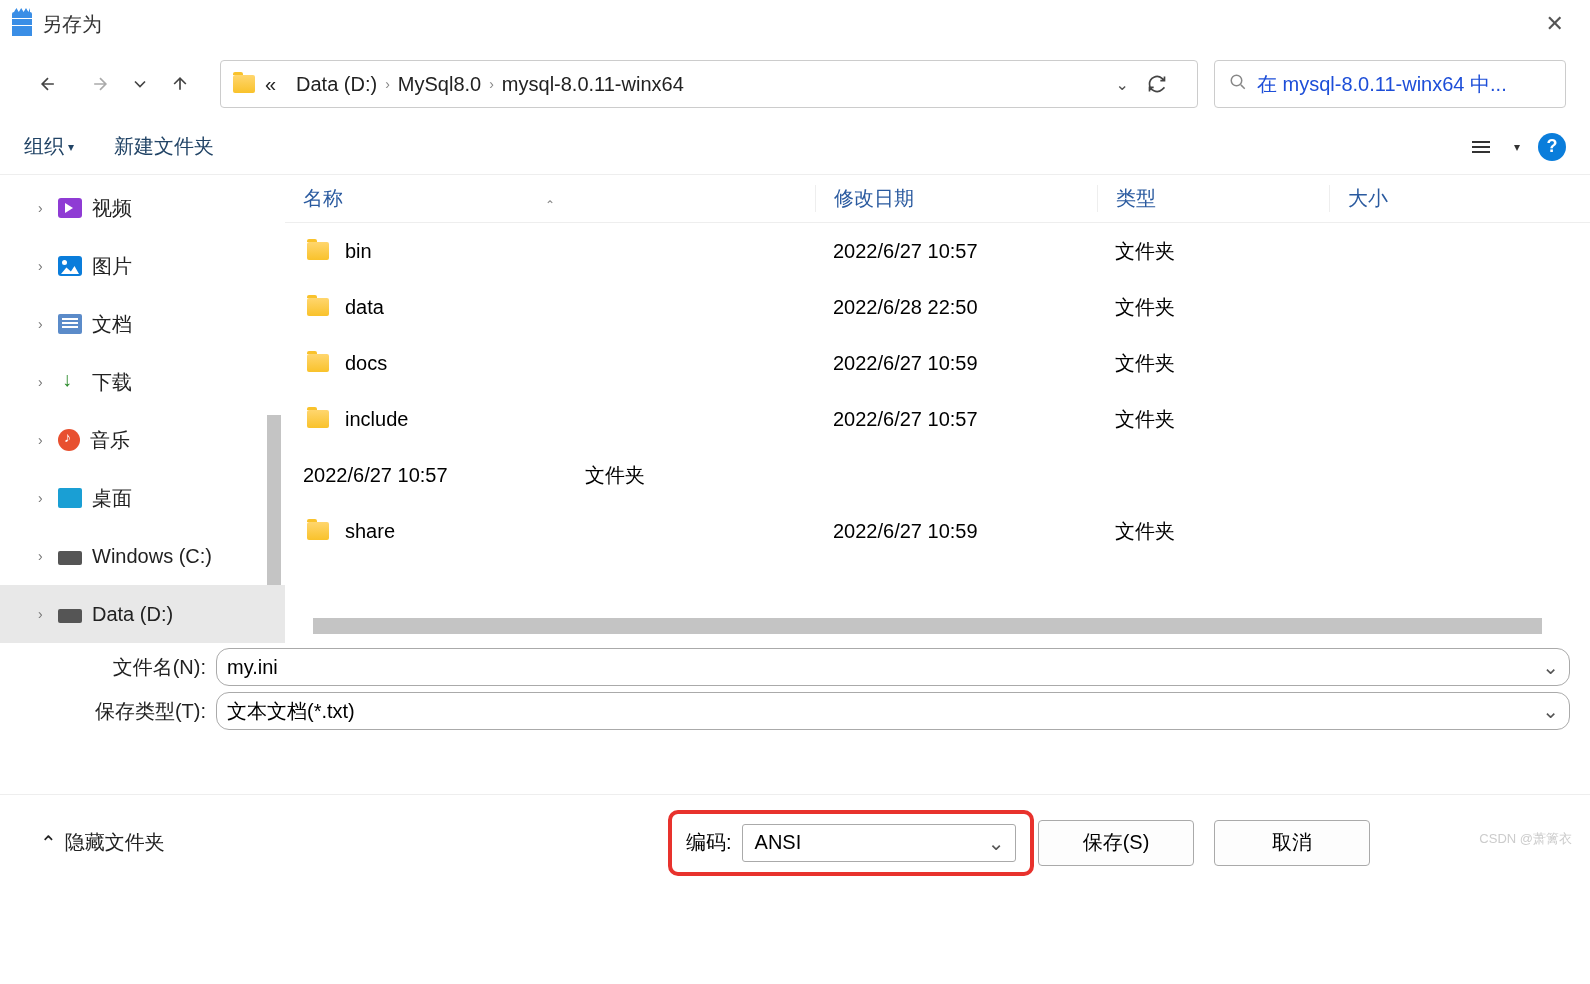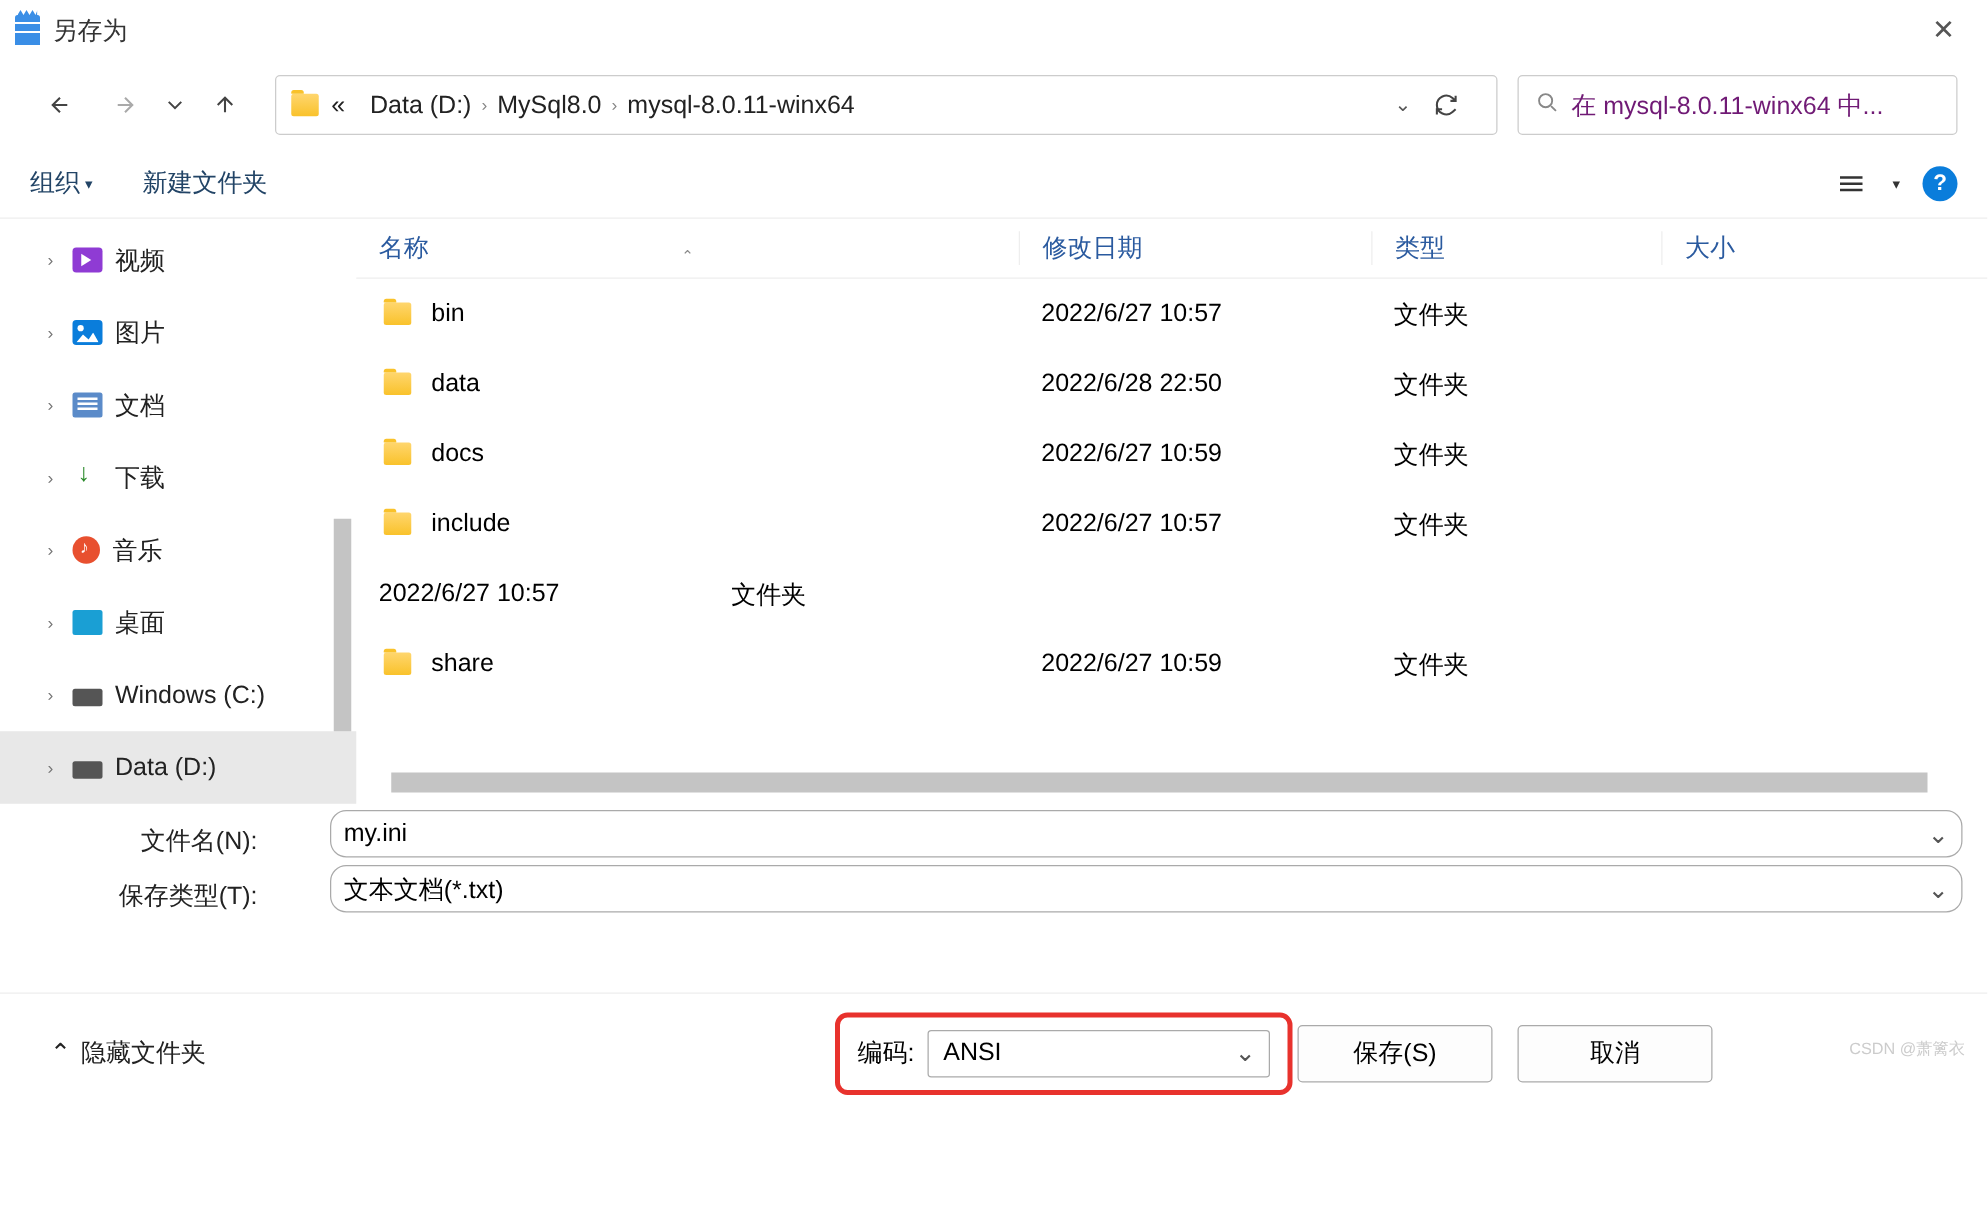--- a/index.html
+++ b/index.html
@@ -17,21 +17,21 @@
 .nav-arrow svg { width: 20px; height: 20px; }
 .breadcrumb { flex: 1; height: 48px; border: 1px solid #ccc; border-radius: 4px; display: flex; align-items: center; padding: 0 12px; margin: 0 12px; }
 .folder-ico { width: 22px; height: 18px; background: linear-gradient(#ffd66e, #f9c22b); border-radius: 2px; margin-right: 10px; position:relative;}
 .folder-ico::before{content:"";position:absolute;top:-3px;left:0;width:10px;height:3px;background:#f9c22b;border-radius:2px 2px 0 0;}
 .crumb-sep { color: #888; margin: 0 8px; font-size: 14px; }
 .crumb-part { font-size: 20px; color: #222; }
 .crumb-chevron { margin-left: auto; color: #555; padding: 0 8px; }
 .refresh-btn { width: 40px; height: 40px; display:flex; align-items:center; justify-content:center; color:#444; margin-right:8px;}
 .search-box { width: 352px; height: 48px; border: 1px solid #ccc; border-radius: 4px; display: flex; align-items: center; padding: 0 14px; }
 .search-ico { color: #888; margin-right: 10px; }
-.search-text { font-size: 20px; color: #701a75; white-space: nowrap; overflow: hidden; text-overflow: ellipsis; flex:1; }
+.search-text { font-size: 20px; color: #1d4ed8; white-space: nowrap; overflow: hidden; text-overflow: ellipsis; flex:1; }
 
 .toolbar { height: 54px; border-bottom: 1px solid transparent; display: flex; align-items: center; padding: 0 24px; }
 .tool-item { font-size: 20px; color: #246; margin-right: 40px; display:flex; align-items:center; cursor:pointer;}
 .tool-item .drop { font-size: 12px; margin-left: 4px; color:#246;}
 .tool-right { margin-left: auto; display: flex; align-items: center; gap: 18px; }
 .view-ico { display:flex; flex-direction:column; gap:3px; padding:6px;}
 .view-ico span {width:18px;height:2px;background:#333;}
 .help-ico { width:28px; height:28px; border-radius:50%; background:#0a7ddb; color:#fff; display:flex; align-items:center; justify-content:center; font-size:18px; font-weight:bold;}
 
 .main { display: flex; height: 460px; border-top: 1px solid #eee; }
@@ -64,21 +64,21 @@
 .col-type { width: 232px; border-left:1px solid #eee;}
 .col-size { flex:1; border-left:1px solid #eee;}
 .fl-row { height: 56px; display: flex; align-items: center; font-size: 20px; color: #000000; }
 .fl-row .cell-name { width: 530px; display:flex; align-items:center; padding-left:22px;}
 .fl-row .folder-ico{margin-right:16px;}
 .fl-row .cell-date { width: 282px; padding-left:18px;}
 .fl-row .cell-type { width: 232px; padding-left:18px;}
 .hscroll{position:absolute;bottom:0;left:28px;right:48px;height:16px;background:#c4c4c4;}
 
 .inputs { padding: 14px 20px 10px 20px; }
-.input-row { display: flex; align-items: flex-end; margin-bottom: 6px; gap: 48px; }
+.input-row { display: flex; align-items: center; margin-bottom: 6px; }
 .input-label { width: 196px; text-align: right; font-size: 20px; color: #222; padding-right: 10px;}
 .input-field { flex: 1; height: 38px; border: 1px solid #aaa; border-radius: 13px; display: flex; align-items: center; padding: 0 10px; font-size: 20px; position:relative;}
 .input-field .drop-v{position:absolute;right:10px;color:#555;}
 
 .footer { height: 96px; display: flex; align-items: center; padding: 0 40px; position:relative; border-top:1px solid #eee; margin-top:48px;}
 .hide-folders { display: flex; align-items: center; font-size: 20px; color: #222; }
 .hide-folders .caret{margin-right:8px;}
 .encoding-box { position: absolute; left: 668px; display: flex; align-items: center; border: 4px solid #e8322d; border-radius: 10px; padding: 10px 14px; }
 .enc-label { font-size: 20px; margin-right: 10px; }
 .enc-select { width: 274px; height: 38px; border: 1px solid #aaa; border-radius: 3px; display: flex; align-items: center; padding: 0 12px; font-size: 20px; position:relative;}

